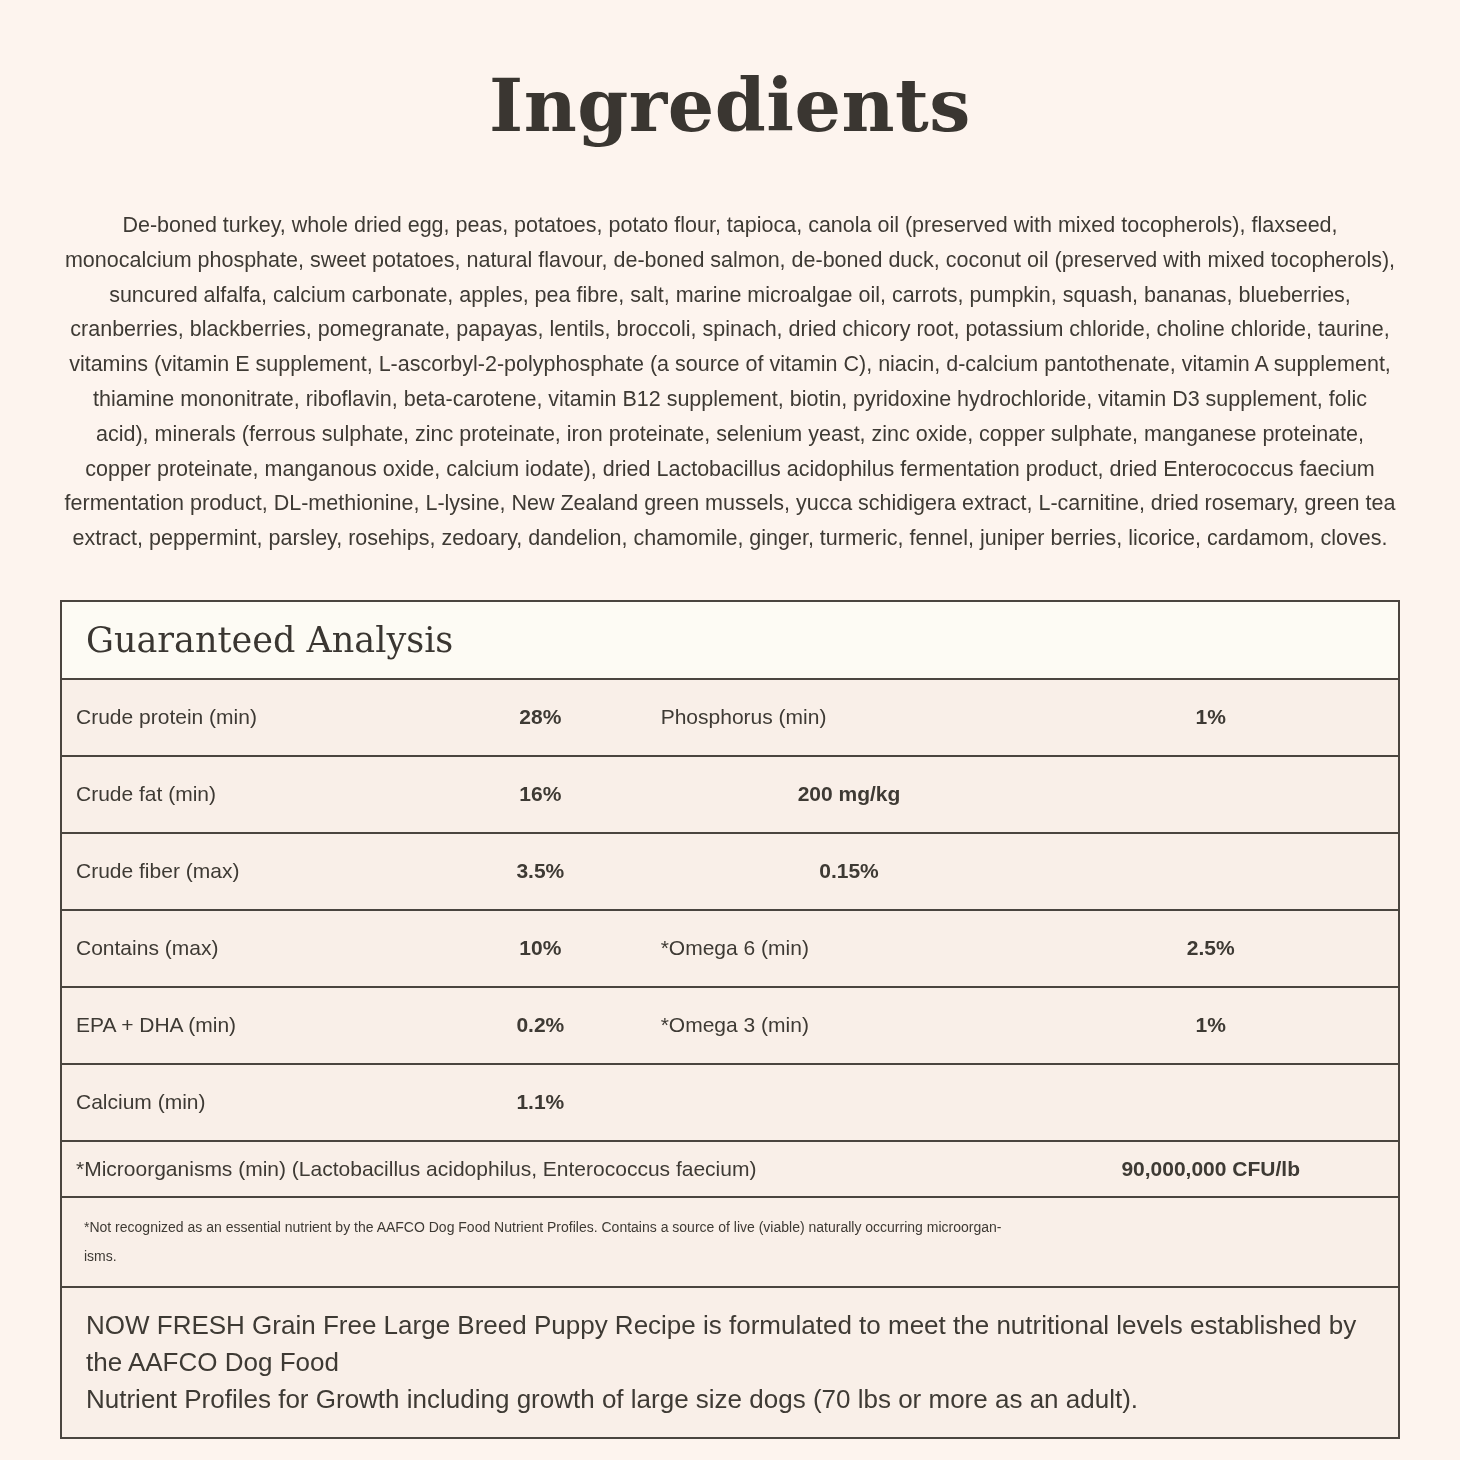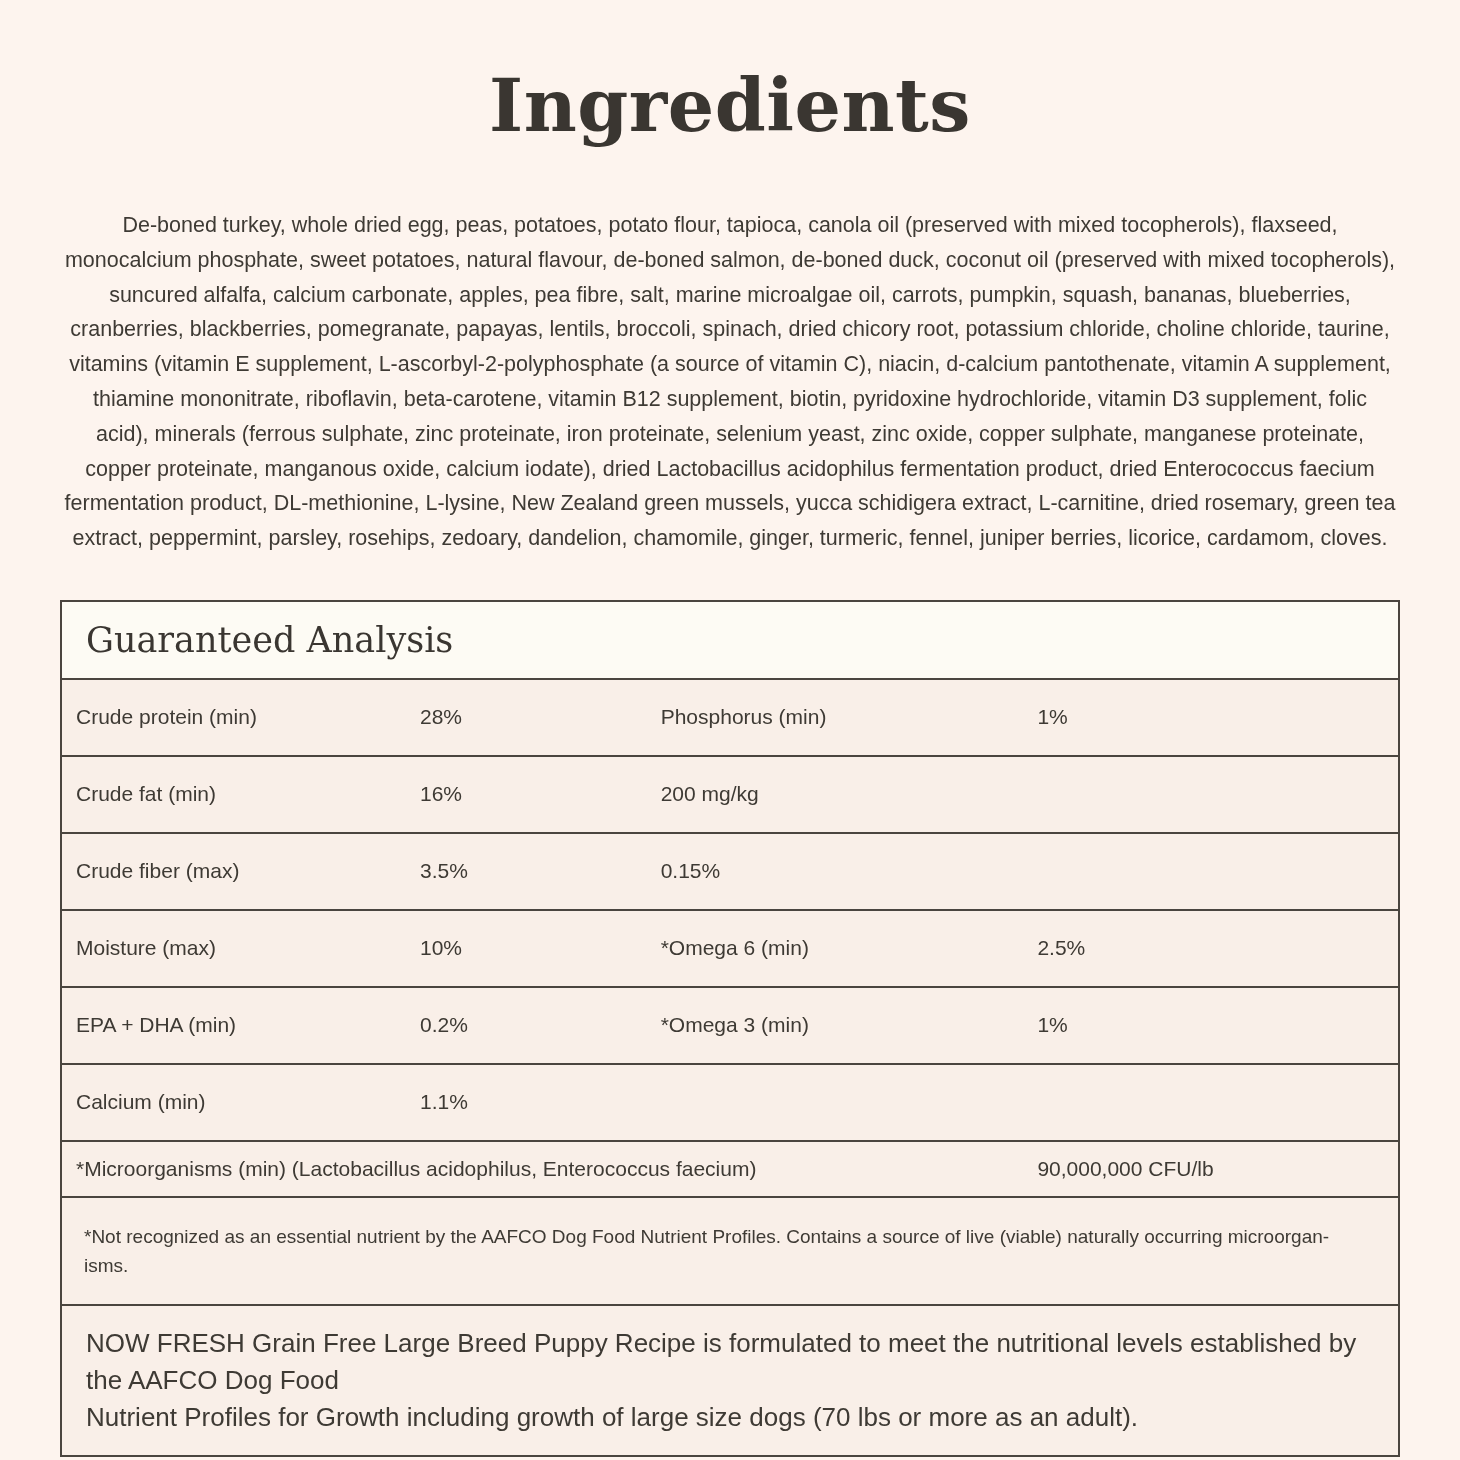--- a/index.html
+++ b/index.html
@@ -59,25 +59,25 @@
     align-items: center;
     height: 77px;
     border-top: 2px solid var(--border, #4a453f);
     padding: 0 14px;
     font-size: 21px;
   }
   .ga-row.micro {
     grid-template-columns: 73.5% 26.5%;
     height: 56px;
   }
-  .ga-cell.value { text-align: left; }
+  .ga-cell.value { text-align: center; font-weight: bold; }
   .ga-note {
     border-top: 2px solid var(--border, #4a453f);
-    padding: 24px 22px;
-    font-size: 19px;
+    padding: 15px 22px;
+    font-size: 14px;
     line-height: 29px;
     white-space: pre-line;
   }
   .ga-note.statement {
     padding: 19px 24px;
     font-size: 26px;
     line-height: 37px;
   }
 </style>
 </head>
@@ -104,21 +104,21 @@
     <div class="ga-cell value">200 mg/kg</div>
   </div>
 
   <div class="ga-row">
     <div class="ga-cell label">Crude fiber (max)</div>
     <div class="ga-cell value">3.5%</div>
     <div class="ga-cell value">0.15%</div>
   </div>
 
   <div class="ga-row">
-    <div class="ga-cell label">Moisture (max)</div>
+    <div class="ga-cell label">Contains (max)</div>
     <div class="ga-cell value">10%</div>
     <div class="ga-cell label">*Omega 6 (min)</div>
     <div class="ga-cell value">2.5%</div>
   </div>
 
   <div class="ga-row">
     <div class="ga-cell label">EPA + DHA (min)</div>
     <div class="ga-cell value">0.2%</div>
     <div class="ga-cell label">*Omega 3 (min)</div>
     <div class="ga-cell value">1%</div>

